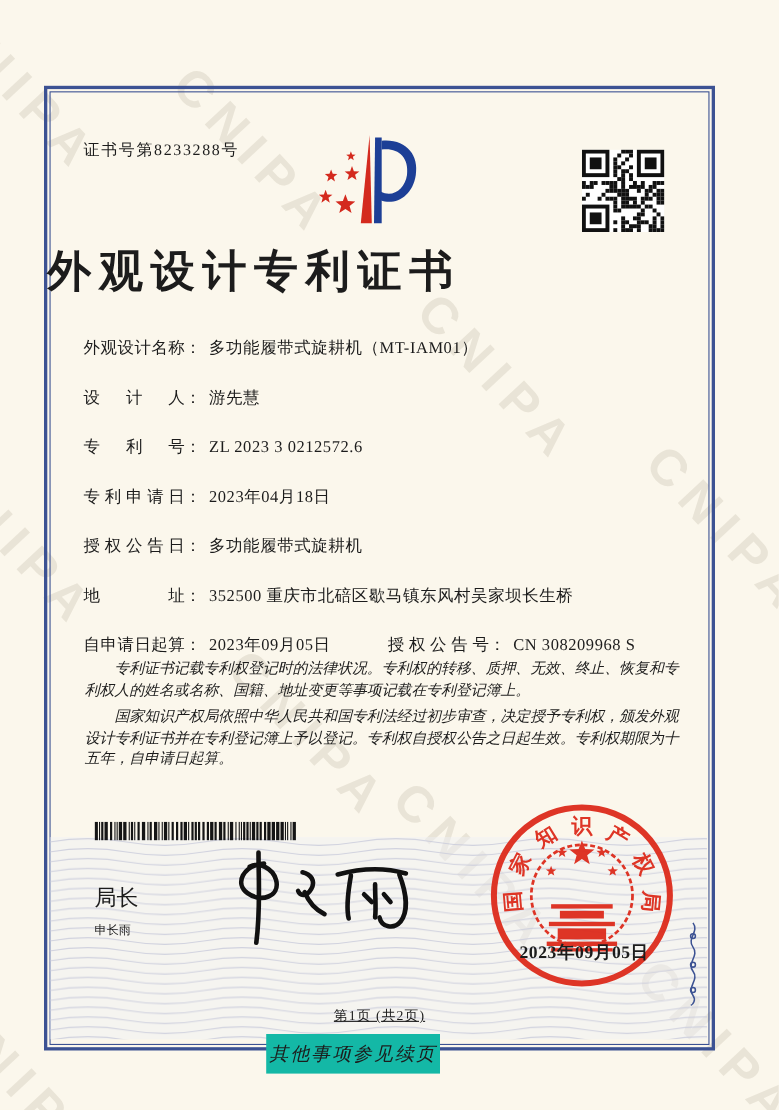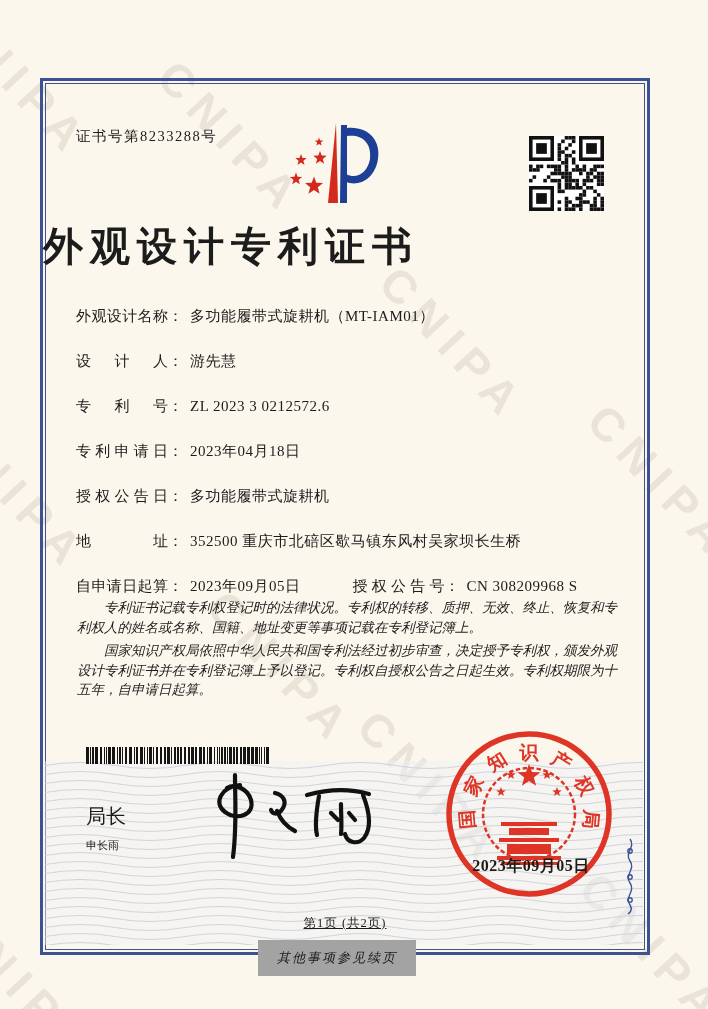--- a/index.html
+++ b/index.html
@@ -25,22 +25,22 @@
   .waves{position:absolute;left:2px;top:680px;}
   .barcode{position:absolute;left:43px;top:666px;}
   .sig-title{position:absolute;left:43px;top:722px;font-family:"Liberation Sans","DejaVu Sans",sans-serif;font-size:20px;}
   .sig-name{position:absolute;left:43px;top:757px;font-family:"Liberation Sans","DejaVu Sans",sans-serif;font-size:11px;}
   .signature{position:absolute;left:140px;top:690px;}
   .seal{position:absolute;left:398px;top:645px;opacity:0.95;}
   .seal-date{position:absolute;left:400px;top:775px;width:176px;text-align:center;
              font-size:16px;font-weight:bold;letter-spacing:0.5px;z-index:3;}
   .page-ind{position:absolute;left:0;top:834px;width:100%;text-align:center;font-size:12.5px;letter-spacing:1px;text-decoration:underline;}
   .ornament{position:absolute;right:8px;top:756px;}
-  .note-box{position:absolute;left:258px;top:940px;width:158px;height:36px;background:#a3a3a3;z-index:2;
-            display:flex;align-items:center;justify-content:center;font-size:13px;font-style:italic;letter-spacing:2px;}
+  .note-box{position:absolute;left:242px;top:940px;width:158px;height:36px;background:#14b8a6;z-index:2;
+            display:flex;align-items:center;justify-content:center;font-size:17px;font-style:italic;letter-spacing:2px;}
 </style>
 </head>
 <body>
 
 <div class="page" id="page">
 
   <div class="wm" style="left: -28px; top: -8px;">CNIPA</div>
     <div class="wm" style="left: 186px; top: 50px;">CNIPA</div>
     <div class="wm" style="left: 408px; top: 256px;">CNIPA</div>
     <div class="wm" style="left: 616px; top: 394px;">CNIPA</div>

